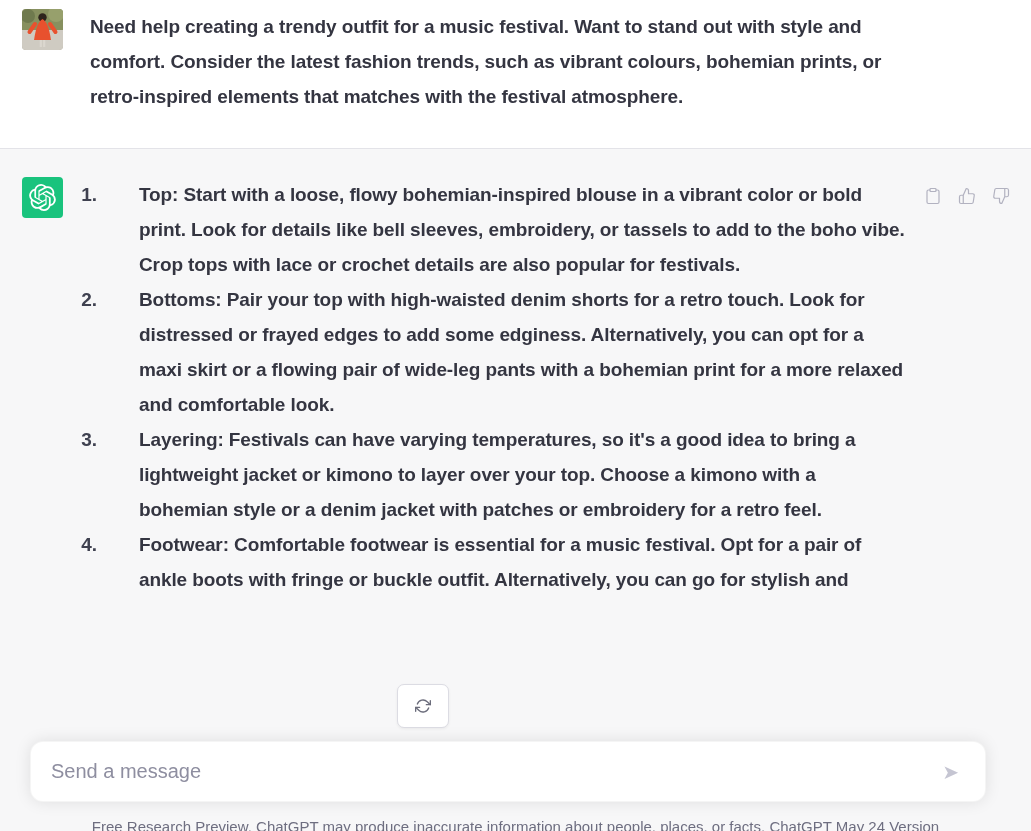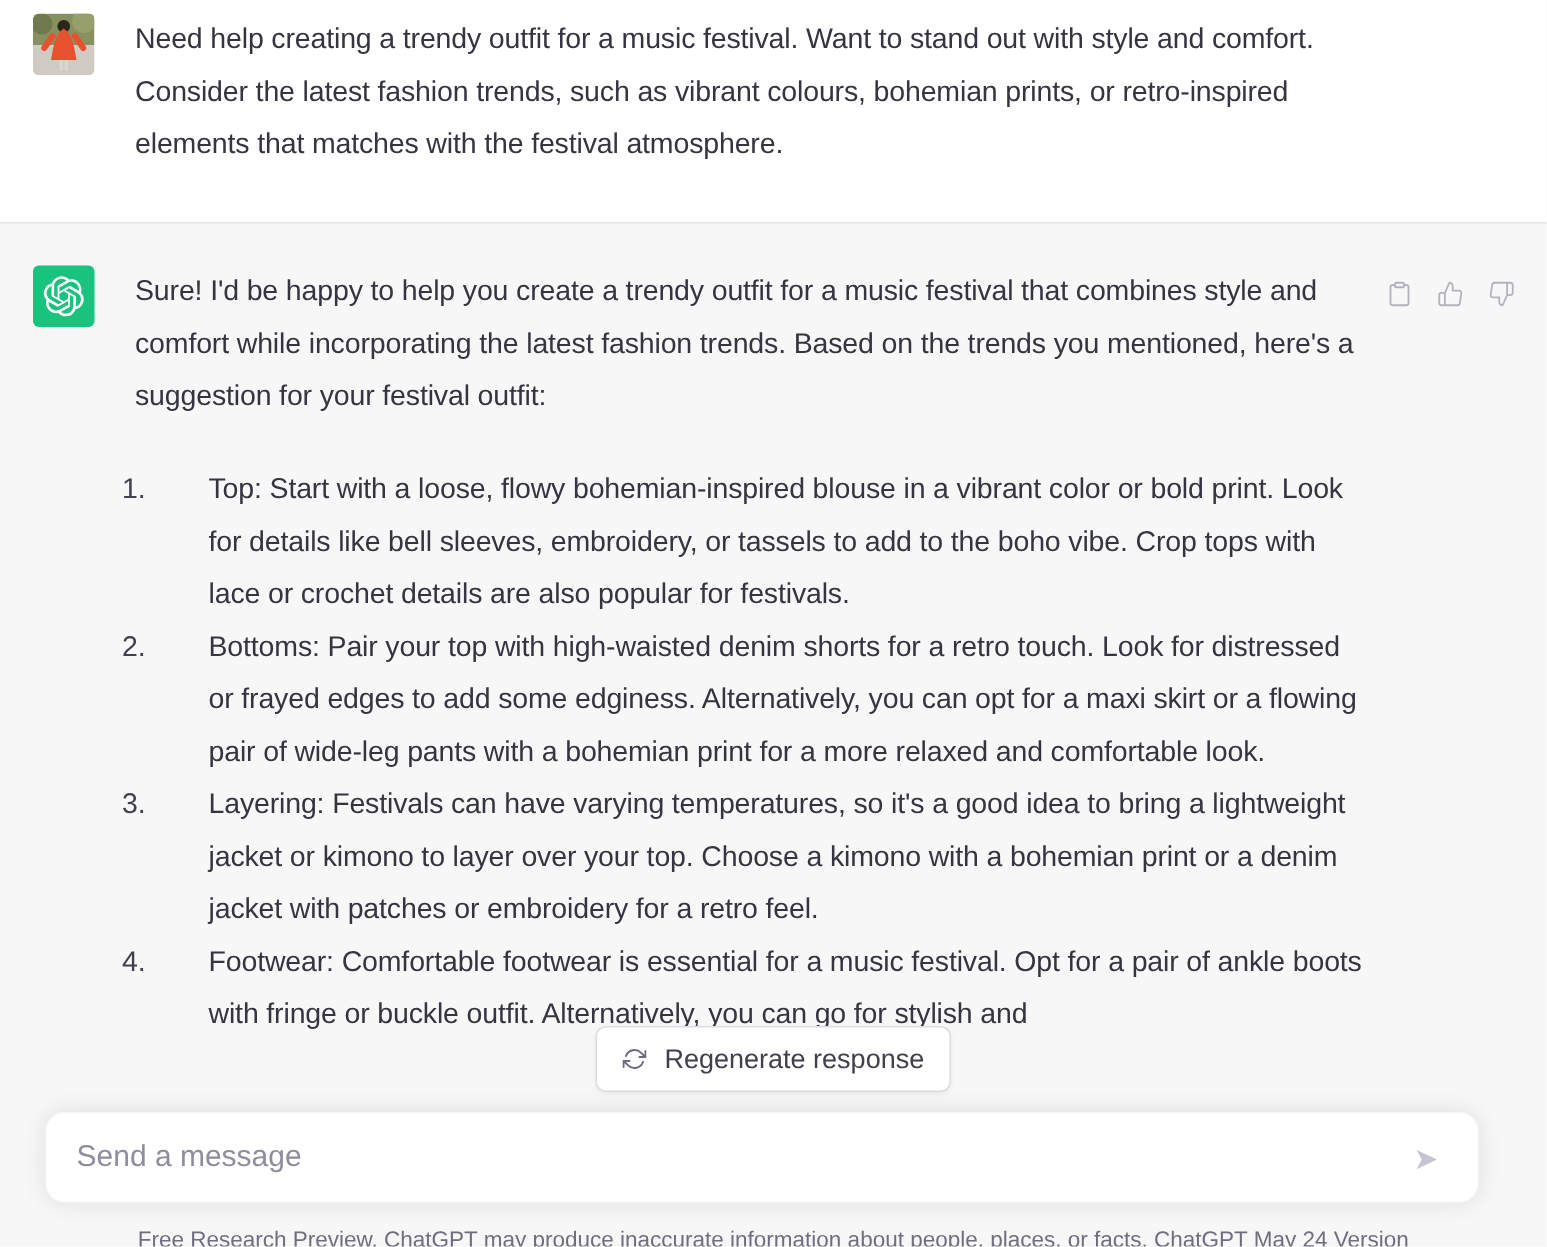--- a/index.html
+++ b/index.html
@@ -14,21 +14,21 @@
 
   
   .msg-row { display:flex; align-items:flex-start; }
   .avatar {
     flex:0 0 41px; width:41px; height:41px;
     margin-left:22px; border-radius:4px; overflow:hidden;
   }
   .avatar svg { display:block; width:41px; height:41px; }
   .msg-body {
     margin-left:27px; width:818px;
-    font-size:19px; line-height:35px; letter-spacing:-0.1px;
+    font-size:19px; line-height:35px; letter-spacing:-0.1px;font-weight:bold;
   }
 
   .user-section {
     height:148px; padding-top:9px; background:#ffffff;
   }
   .assistant-section {
     position:relative;
     height:683px; padding-top:28px;
     background:#f7f7f8;
     border-top:1px solid #e3e3e8;
@@ -132,33 +132,32 @@
 </div>
 
 <div class="assistant-section msg-row">
   <div class="avatar assistant-avatar">
     <svg viewBox="-1 -1 26 26">
       <path fill="#ffffff" d="M22.2819 9.8211a5.9847 5.9847 0 0 0-.5157-4.9108 6.0462 6.0462 0 0 0-6.5098-2.9A6.0651 6.0651 0 0 0 4.9807 4.1818a5.9847 5.9847 0 0 0-3.9977 2.9 6.0462 6.0462 0 0 0 .7427 7.0966 5.98 5.98 0 0 0 .511 4.9107 6.051 6.051 0 0 0 6.5146 2.9001A5.9847 5.9847 0 0 0 13.2599 24a6.0557 6.0557 0 0 0 5.7718-4.2058 5.9894 5.9894 0 0 0 3.9977-2.9001 6.0557 6.0557 0 0 0-.7475-7.0729zm-9.022 12.6081a4.4755 4.4755 0 0 1-2.8764-1.0408l.1419-.0804 4.7783-2.7582a.7948.7948 0 0 0 .3927-.6813v-6.7369l2.02 1.1686a.071.071 0 0 1 .038.0615v5.5826a4.504 4.504 0 0 1-4.4945 4.4849zm-9.6607-4.1254a4.4708 4.4708 0 0 1-.5346-3.0137l.142.0852 4.783 2.7582a.7712.7712 0 0 0 .7806 0l5.8428-3.3685v2.3324a.0804.0804 0 0 1-.0332.0615L9.74 19.9502a4.4992 4.4992 0 0 1-6.1408-1.6464zM2.3408 7.8956a4.485 4.485 0 0 1 2.3655-1.9728V11.6a.7664.7664 0 0 0 .3879.6765l5.8144 3.3543-2.0201 1.1685a.0757.0757 0 0 1-.071 0l-4.8303-2.7865A4.504 4.504 0 0 1 2.3408 7.8956zm16.5963 3.8558L13.1038 8.364 15.1192 7.2a.0757.0757 0 0 1 .071 0l4.8303 2.7913a4.4944 4.4944 0 0 1-.6765 8.1042v-5.6772a.79.79 0 0 0-.407-.667zm2.0107-3.0231l-.142-.0852-4.7735-2.7818a.7759.7759 0 0 0-.7854 0L9.409 9.2297V6.8974a.0662.0662 0 0 1 .0284-.0615l4.8303-2.7866a4.4992 4.4992 0 0 1 6.6802 4.66zM8.3065 12.863l-2.02-1.1638a.0804.0804 0 0 1-.038-.0567V6.0742a4.4992 4.4992 0 0 1 7.3757-3.4537l-.142.0805L8.704 5.459a.7948.7948 0 0 0-.3927.6813zm1.0976-2.3654l2.602-1.4998 2.6069 1.4998v2.9994l-2.5974 1.4997-2.6067-1.4997Z"></path>
     </svg>
   </div>
 
   <div class="msg-body">
-    <p class="intro-para">Sure! I'd be happy to help you create a trendy outfit for a music festival that combines style and comfort while incorporating the latest fashion trends. Based on the trends you mentioned, here's a suggestion for your festival outfit:</p>
     <ol class="msg-list">
       <li>
         <span class="li-num">1.</span>
         <span class="li-text">Top: Start with a loose, flowy bohemian-inspired blouse in a vibrant color or bold print. Look for details like bell sleeves, embroidery, or tassels to add to the boho vibe. Crop tops with lace or crochet details are also popular for festivals.</span>
       </li>
       <li>
         <span class="li-num">2.</span>
         <span class="li-text">Bottoms: Pair your top with high-waisted denim shorts for a retro touch. Look for distressed or frayed edges to add some edginess. Alternatively, you can opt for a maxi skirt or a flowing pair of wide-leg pants with a bohemian print for a more relaxed and comfortable look.</span>
       </li>
       <li>
         <span class="li-num">3.</span>
-        <span class="li-text">Layering: Festivals can have varying temperatures, so it's a good idea to bring a lightweight jacket or kimono to layer over your top. Choose a kimono with a bohemian print or a denim jacket with patches or embroidery for a retro feel.</span>
+        <span class="li-text">Layering: Festivals can have varying temperatures, so it's a good idea to bring a lightweight jacket or kimono to layer over your top. Choose a kimono with a bohemian style or a denim jacket with patches or embroidery for a retro feel.</span>
       </li>
       <li>
         <span class="li-num">4.</span>
         <span class="li-text">Footwear: Comfortable footwear is essential for a music festival. Opt for a pair of ankle boots with fringe or buckle outfit. Alternatively, you can go for stylish and</span>
       </li>
     </ol>
   </div>
 
   <div class="msg-actions">
     <span class="action-icon">
@@ -179,21 +178,20 @@
     </span>
   </div>
 </div>
 
 <button class="regenerate-btn">
   <svg viewBox="0 0 24 24">
     <polyline points="23 4 23 10 17 10"></polyline>
     <polyline points="1 20 1 14 7 14"></polyline>
     <path d="M3.51 9a9 9 0 0 1 14.85-3.36L23 10M1 14l4.64 4.36A9 9 0 0 0 20.49 15"></path>
   </svg>
-  <span>Regenerate response</span>
 </button>
 
 <div class="composer">
   <input type="text" placeholder="Send a message" style="">
   <span class="send-icon">➤</span>
 </div>
 
 <div class="footer-note">Free Research Preview. ChatGPT may produce inaccurate information about people, places, or facts. ChatGPT May 24 Version</div>
 
 </body></html>

